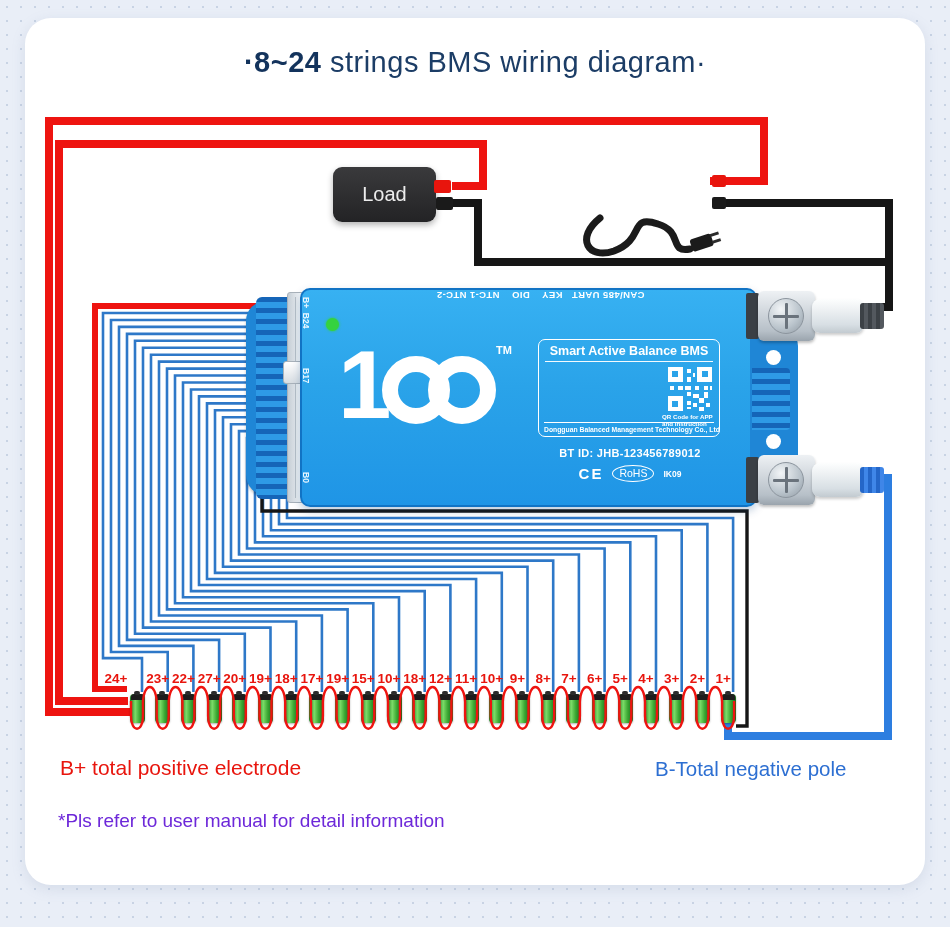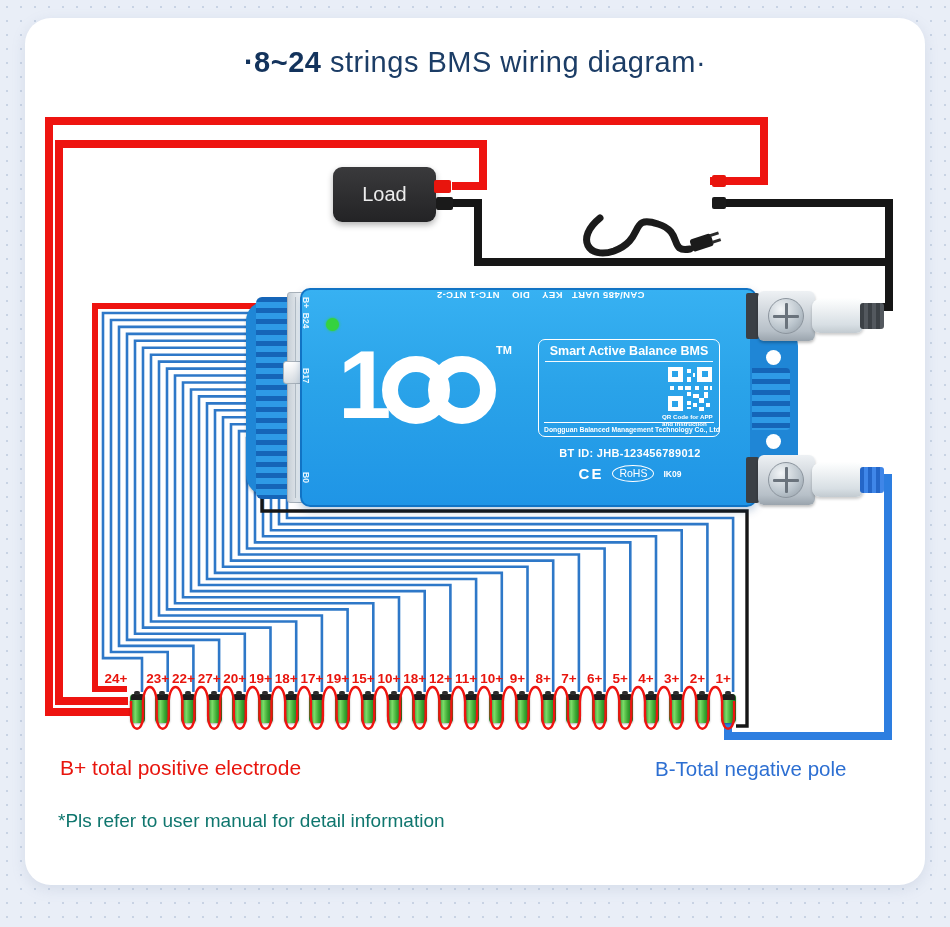--- a/index.html
+++ b/index.html
@@ -99,21 +99,21 @@
   .cell{position:absolute;top:694px;width:15px;height:29px;border-radius:4px;
         background:linear-gradient(90deg,#1e7a1e,#7cdc68 35%,#3aa732 65%,#17661a);
         box-shadow:0 1px 2px rgba(0,0,0,.3);}
   .cell::before{content:"";position:absolute;left:1px;right:1px;top:0;height:6px;background:#1d1d1d;border-radius:3px 3px 0 0;}
   .cell::after{content:"";position:absolute;left:4px;top:-3px;width:6px;height:4px;background:#2c2c2c;border-radius:2px;}
   .cell-label{position:absolute;top:671px;transform:translateX(-50%);
         font-size:13.5px;font-weight:600;color:#e8150d;white-space:nowrap;}
   
   #label-pos{left:60px;top:756px;font-size:21px;color:#e8150d;}
   #label-neg{left:655px;top:757px;font-size:20.5px;color:#2d6fd2;}
-  #note{left:58px;top:810px;font-size:19px;color:#0f766e;}
+  #note{left:58px;top:810px;font-size:19px;color:#6d28d9;}
   svg.layer{position:absolute;left:0;top:0;pointer-events:none;}
 </style>
 </head>
 <body>
 
 <div id="stage">
   <div id="card"></div>
 
   <svg id="wires" class="layer" width="950" height="927">
     <g id="sense-g" fill="none">

